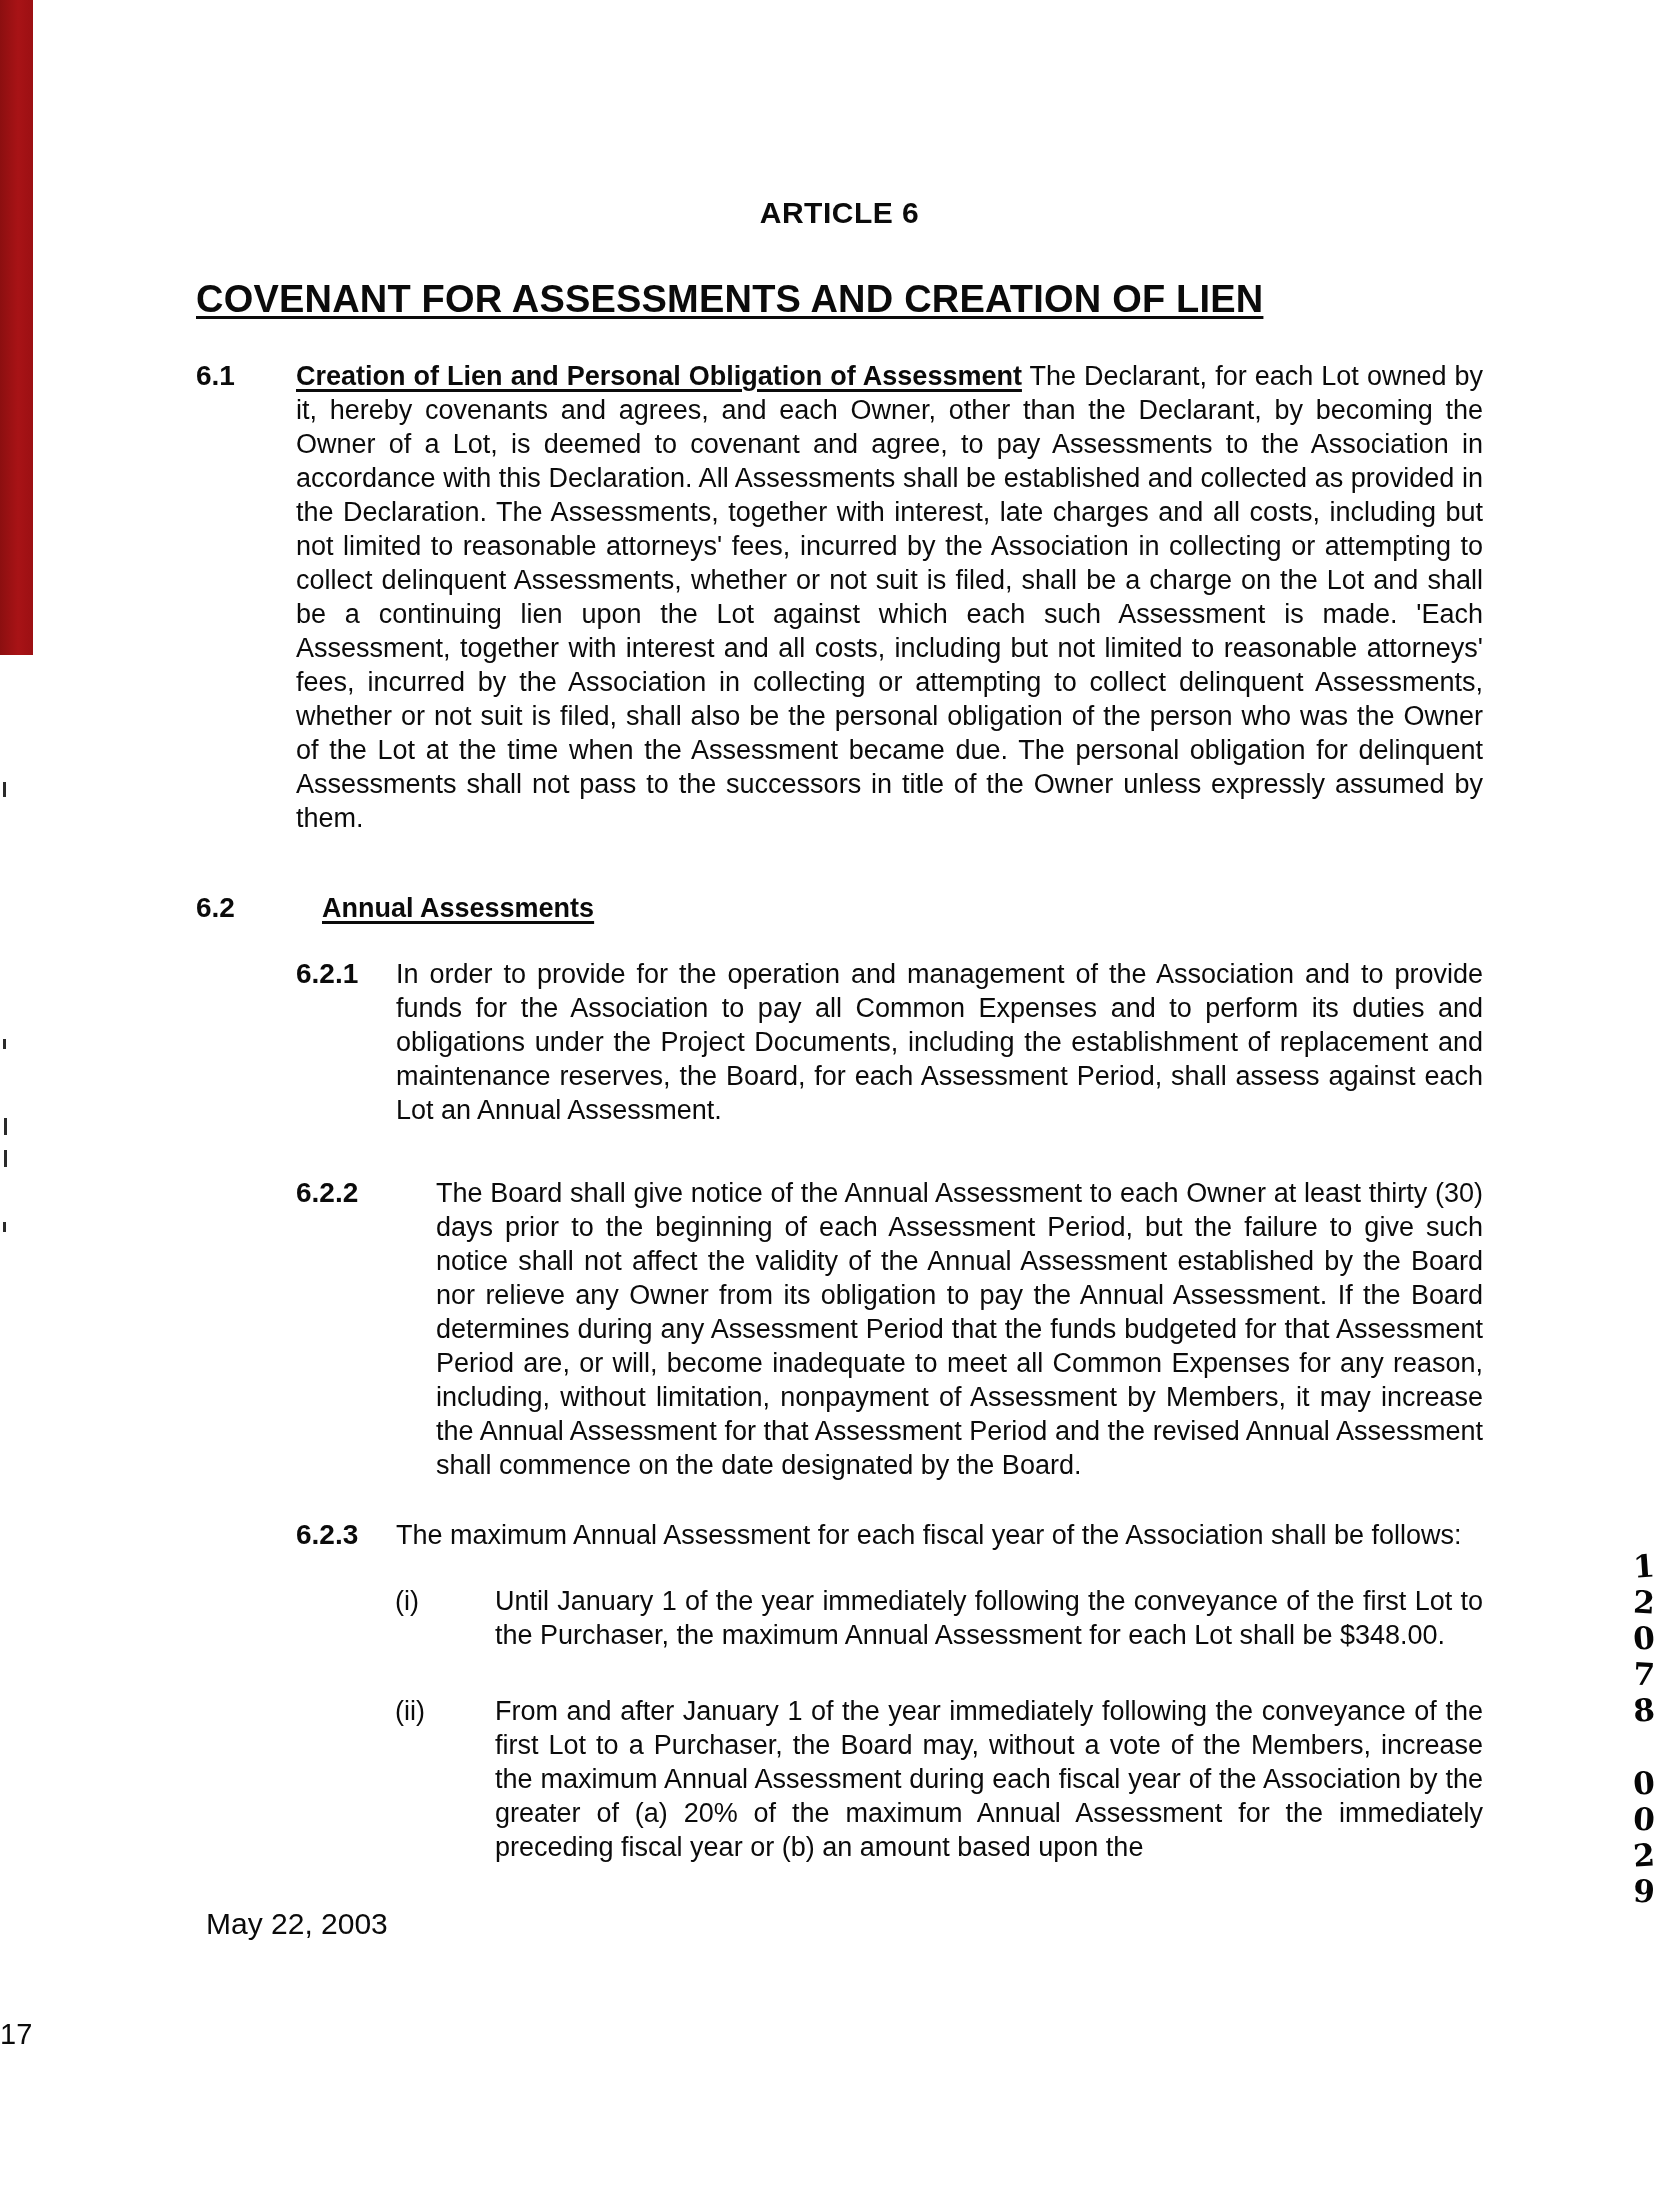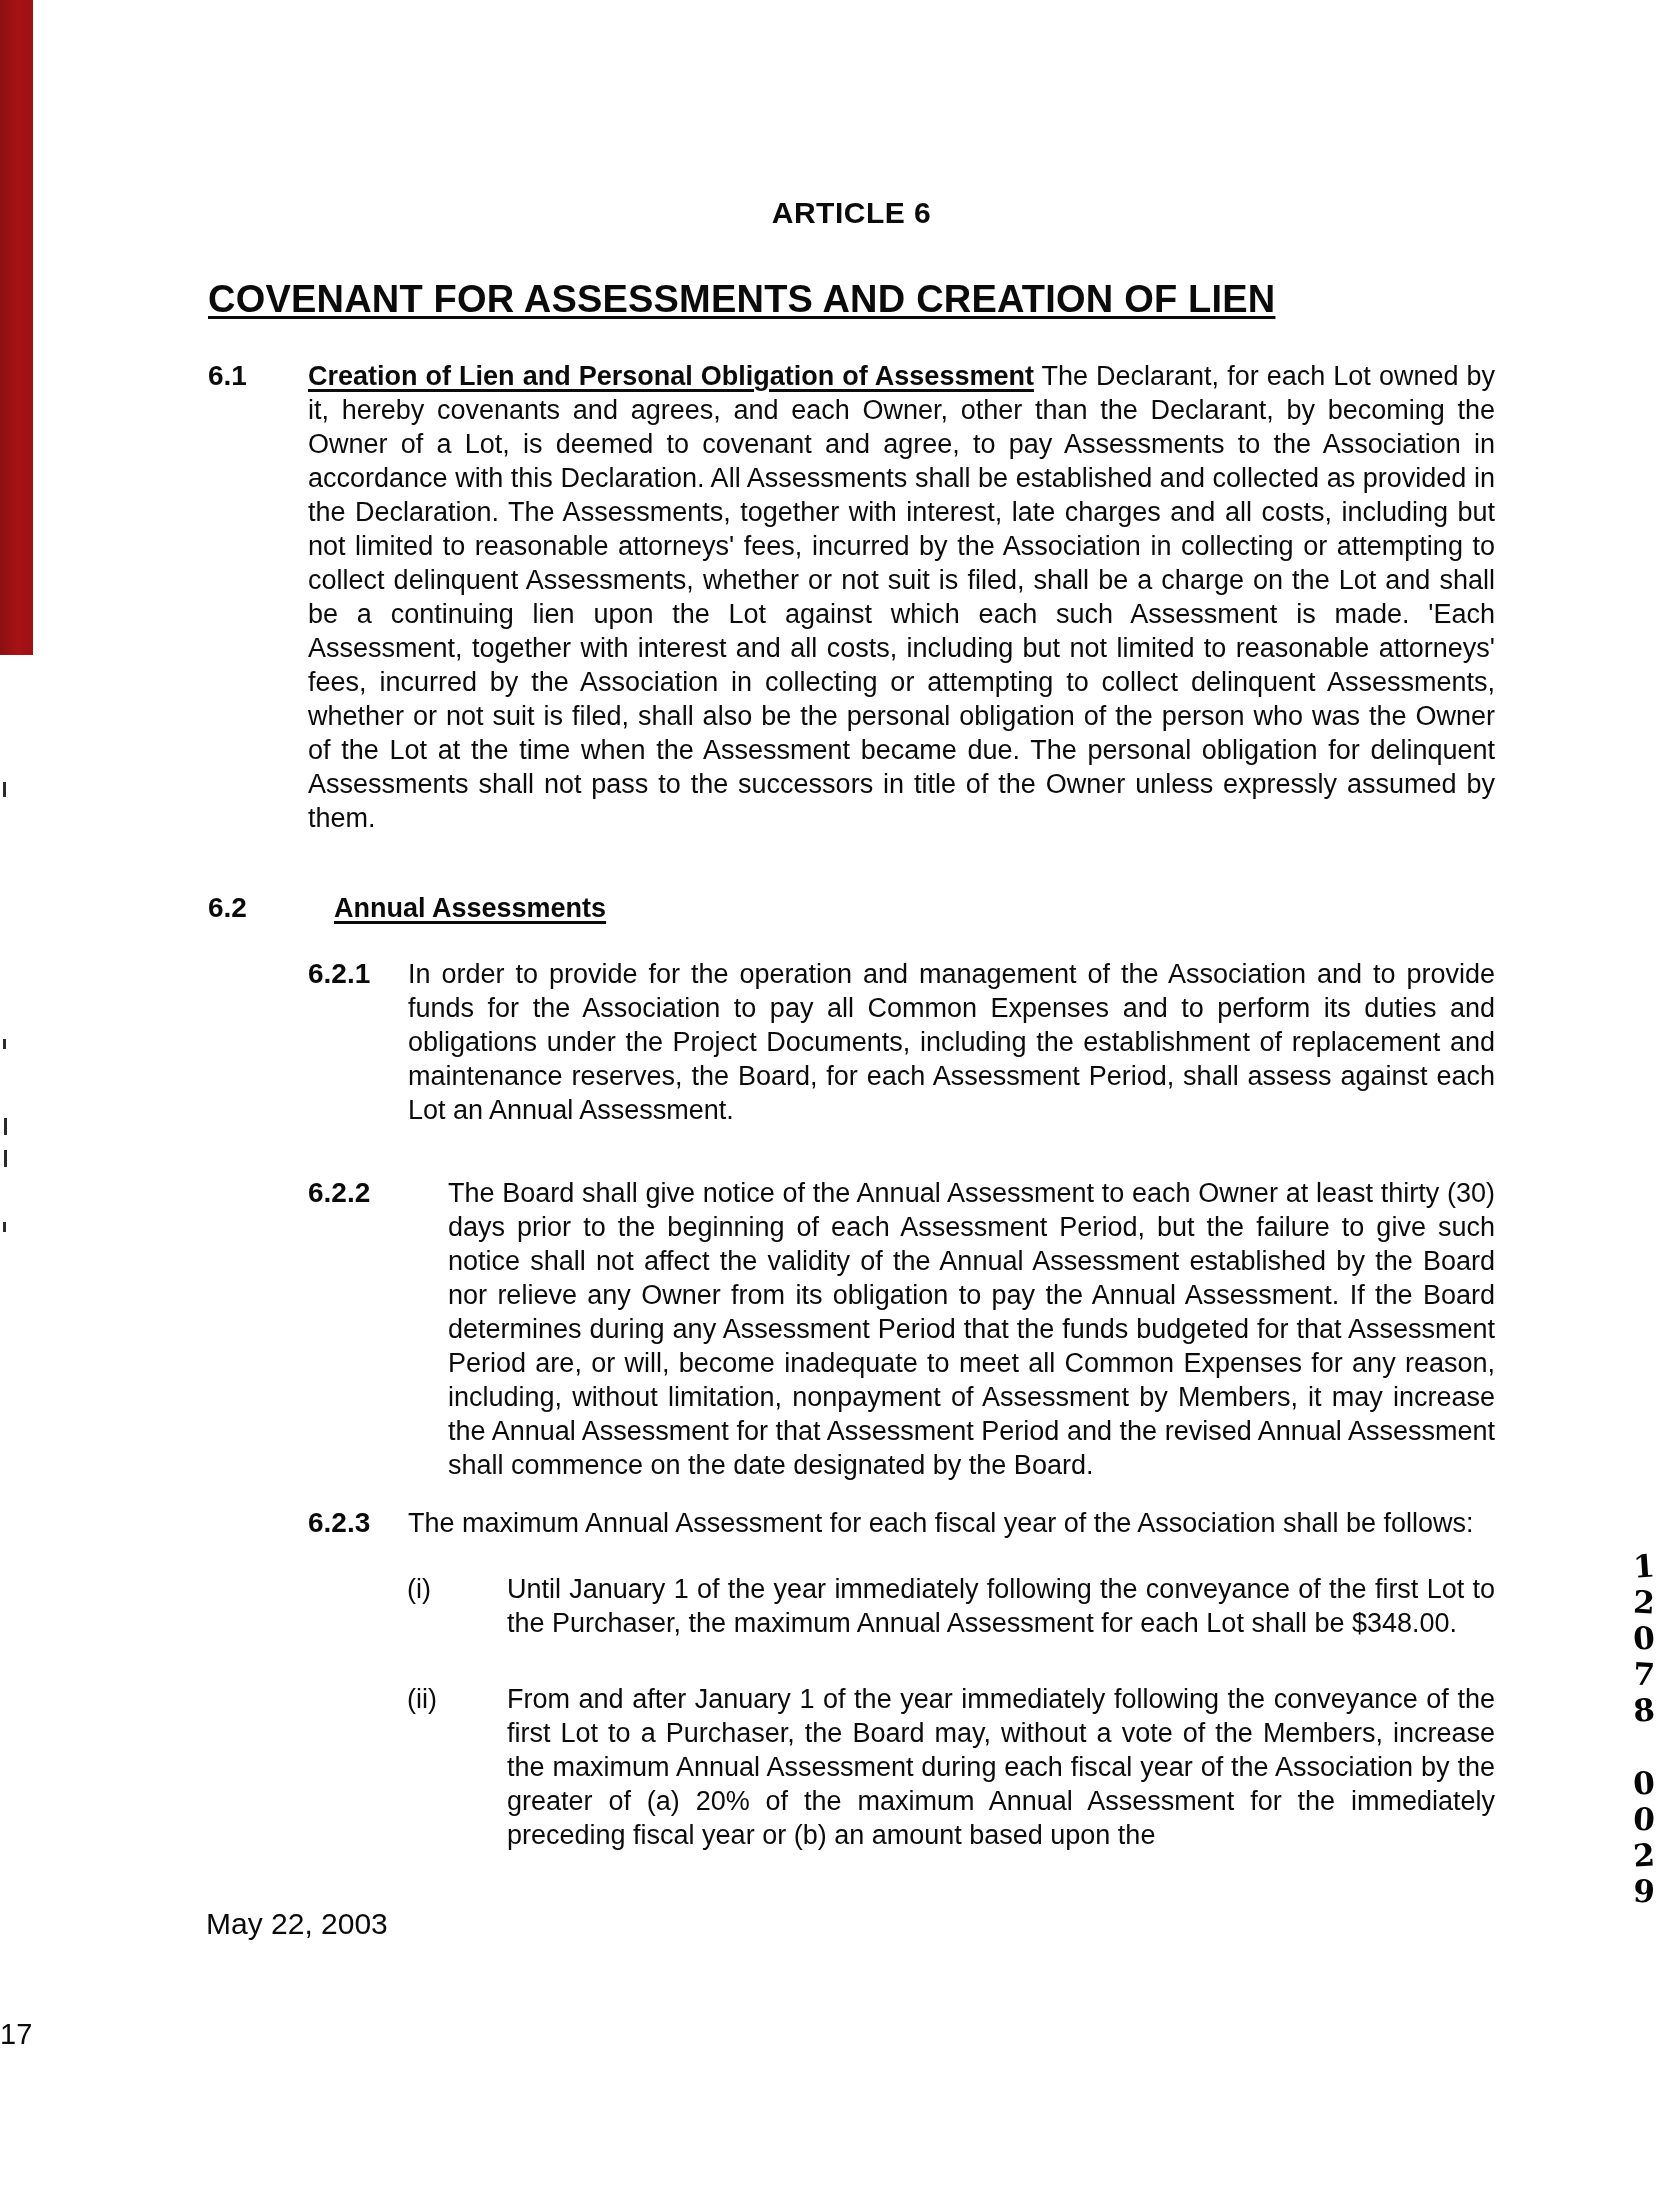--- a/index.html
+++ b/index.html
@@ -19,21 +19,21 @@
   }
   
   .tick { position:absolute; background:#2a2a2a; width:3px; }
   .tick.t1 { left:3px; top:782px;  height:15px; }
   .tick.t2 { left:3px; top:1039px; height:10px; }
   .tick.t3 { left:4px; top:1118px; height:17px; }
   .tick.t4 { left:4px; top:1150px; height:17px; }
   .tick.t5 { left:3px; top:1222px; height:10px; }
 
   .content {
-    position:absolute; left:208px; top:195px; width:1287px;
+    position:absolute; left:196px; top:195px; width:1287px;
   }
   .article-heading {
     text-align:center; font-weight:bold; font-size:30px; line-height:36px;
     letter-spacing:0.5px;
   }
   .doc-title {
     text-align:left; font-weight:bold; font-size:38px; line-height:36px;
     margin-top:50px; text-decoration:underline;
     text-decoration-thickness:3px; text-underline-offset:4px;
     letter-spacing:0.2px;
@@ -46,21 +46,21 @@
   .row .txt { flex:1 1 auto; }
   .sec61 { margin-top:42px;justify-content:flex-end; }
   .sec-heading {
     font-weight:bold; text-decoration:underline;
     text-decoration-thickness:3px; text-underline-offset:4px;
   }
   .sec62 { margin-top:56px;gap:26px; }
   .sub { margin-left:100px; }
   .sub621 { margin-top:32px; }
   .sub622 { margin-top:49px;gap:40px; }
-  .sub623 { margin-top:24px; }
+  .sub623 { margin-top:36px; }
   .item { margin-left:199px; }
   .item .num { flex:0 0 100px; font-weight:normal; font-size:27px; }
   .item1 { margin-top:32px; }
   .item2 { margin-top:42px; }
 
   .footer-date {
     position:absolute; left:206px; top:1906px;
     font-size:30px; line-height:36px;
   }
   .page-number {

